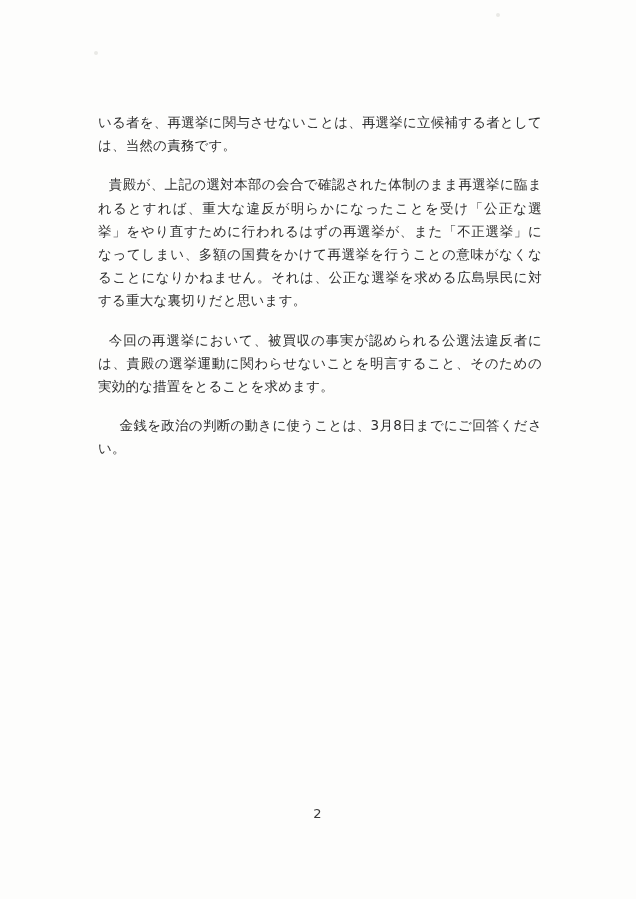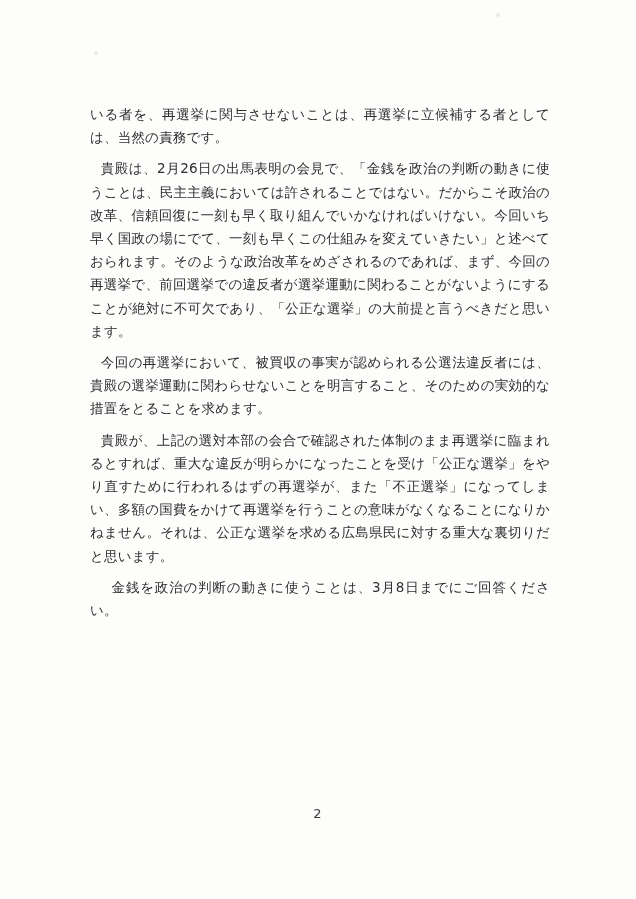--- a/index.html
+++ b/index.html
@@ -34,21 +34,21 @@
     top: 95px;
     width: 476px;
     color: #2e2e2e;
     font-size: 13.5px;
     line-height: 23.2px;
     text-align: justify;
     word-break: break-all;
     letter-spacing: 0.2px;
   }
   .para {
-    margin: 8px;
+    margin: 16px;
     padding: 0;
   }
   .para.indent-1 { text-indent: 0.8em; }
   .para.indent-2 { text-indent: 1.6em; }
 
   .page-number {
     position: absolute;
     left: 0;
     top: 806px;
     width: 636px;
@@ -58,21 +58,20 @@
     letter-spacing: 1px;
   }
 </style>
 </head>
 <body>
 
 <div class="page">
 
   <div class="letter-body">
     <p class="para">いる者を、再選挙に関与させないことは、再選挙に立候補する者としては、当然の責務です。</p>
-    <p class="para indent-1">貴殿は、2月26日の出馬表明の会見で、「金銭を政治の判断の動きに使うことは、民主主義においては許されることではない。だからこそ政治の改革、信頼回復に一刻も早く取り組んでいかなければいけない。今回いち早く国政の場にでて、一刻も早くこの仕組みを変えていきたい」と述べておられます。そのような政治改革をめざされるのであれば、まず、今回の再選挙で、前回選挙での違反者が選挙運動に関わることがないようにすることが絶対に不可欠であり、「公正な選挙」の大前提と言うべきだと思います。</p>
+    <p class="para indent-1">貴殿が、上記の選対本部の会合で確認された体制のまま再選挙に臨まれるとすれば、重大な違反が明らかになったことを受け「公正な選挙」をやり直すために行われるはずの再選挙が、また「不正選挙」になってしまい、多額の国費をかけて再選挙を行うことの意味がなくなることになりかねません。それは、公正な選挙を求める広島県民に対する重大な裏切りだと思います。</p>
     <p class="para indent-1">今回の再選挙において、被買収の事実が認められる公選法違反者には、貴殿の選挙運動に関わらせないことを明言すること、そのための実効的な措置をとることを求めます。</p>
-    <p class="para indent-1">貴殿が、上記の選対本部の会合で確認された体制のまま再選挙に臨まれるとすれば、重大な違反が明らかになったことを受け「公正な選挙」をやり直すために行われるはずの再選挙が、また「不正選挙」になってしまい、多額の国費をかけて再選挙を行うことの意味がなくなることになりかねません。それは、公正な選挙を求める広島県民に対する重大な裏切りだと思います。</p>
     <p class="para indent-2">金銭を政治の判断の動きに使うことは、3月8日までにご回答ください。</p>
   </div>
 
   <div class="page-number">2</div>
 
 </div>
 
 </body></html>

